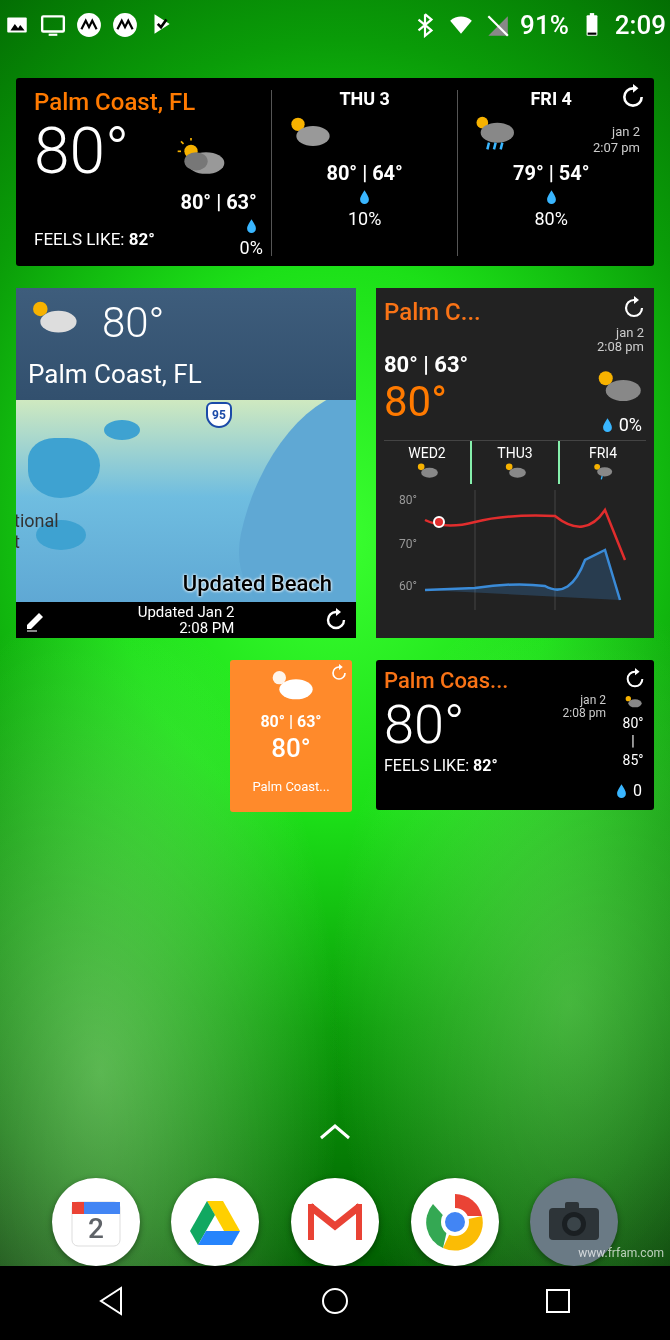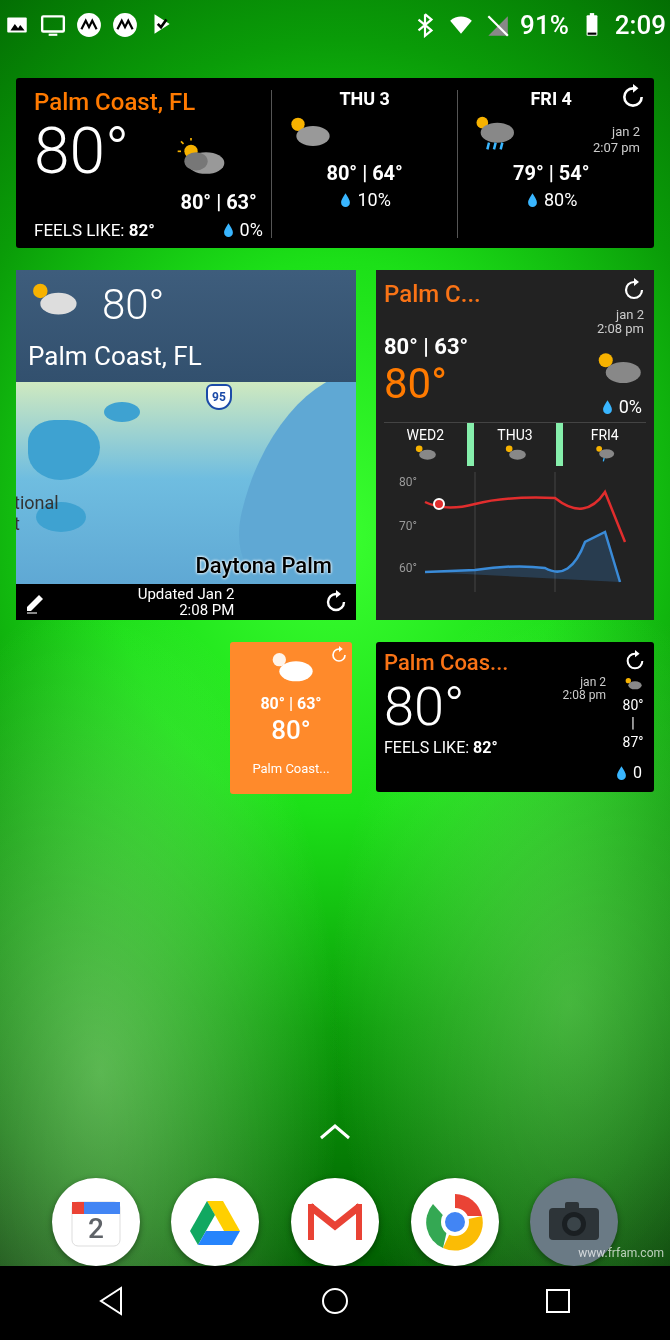--- a/index.html
+++ b/index.html
@@ -42,21 +42,21 @@
     position:relative;
   }
   .w1 .col { flex:1; padding:0 8px; position:relative; }
   .w1 .sep { width:1px; background:#555; margin:2px 0; }
   .w1 .loc { color:#ff7a00; font-size:24px; font-weight:500; }
   .w1 .big { font-size:64px; line-height:1; margin-top:4px; font-weight:300; }
   .w1 .feels { font-size:17px; margin-top:6px; }
   .w1 .feels b { font-weight:700; }
   .w1 .dayname { font-size:18px; text-align:center; margin-bottom:2px;font-weight:bold; }
   .w1 .hi-lo { font-size:20px; text-align:center; margin-top:6px; font-weight:700; }
-  .w1 .precip { font-size:18px; text-align:center; display:flex; align-items:center; gap:4px; justify-content:center; margin-top:4px; }
+  .w1 .precip { font-size:18px; text-align:center; display:flex; align-items:center; gap:4px; justify-content:center; margin-top:4px;flex-direction:column; }
   .w1 .smallupd { font-size:13px; color:#ccc; text-align:right; line-height:1.2; position:absolute; top:0; right:4px; }
   .refresh { width:26px; height:26px; fill:#fff; position:absolute; top:6px; right:8px; }
   .drop { width:15px; height:15px; fill:#39b6ff; }
   .cond-icon { display:block; margin:2px auto; }
   .cond-icon svg { width:56px; height:40px; }
 
   
   .row2 { display:flex; gap:20px; margin-top:22px; }
   .colL { width:340px; display:flex; flex-direction:column; gap:22px; }
   .colR { flex:1; display:flex; flex-direction:column; gap:22px; }
@@ -91,21 +91,21 @@
   .w4 { background:#222; color:#fff; width:100%; height:350px; padding:10px 8px; position:relative; }
   .w4 .loc { color:#f97316; font-size:24px; font-weight:500; }
   .w4 .upd { color:#ccc; font-size:13px; position:absolute; top:38px; right:10px; text-align:right; line-height:1.1;}
   .w4 .ref { position:absolute; top:8px; right:8px; width:24px; height:24px; fill:#fff;}
   .w4 .main { display:flex; align-items:center; gap:8px; margin-top:26px; }
   .w4 .main .hl { font-size:22px; font-weight:700; }
   .w4 .main .bt { font-size:42px; font-weight:400; color:#ff7a00; }
   .w4 .main .ci { margin-left:auto; }
   .w4 .precip { position:absolute; top:126px; right:12px; font-size:18px; display:flex; gap:4px; align-items:center;}
   .w4 .days { display:flex; border-top:1px solid #444; margin-top:14px; }
-  .w4 .days .d { flex:1; text-align:center; font-size:14px; padding-top:4px; border-right:7px solid #86efac; }
+  .w4 .days .d { flex:1; text-align:center; font-size:14px; padding-top:4px; border-right:2px solid #86efac; }
   .w4 .days .d:last-child{border-right:none;}
   .w4 .chart { margin-top:6px; position:relative; height:120px; background:#222;}
   
   
   .w5 { background:#000; color:#fff; width:100%; height:150px; border-radius:3px; padding:8px; position:relative; }
   .w5 .loc { color:#f97316; font-size:22px; font-weight:500; white-space:nowrap; overflow:hidden; text-overflow:ellipsis; max-width:170px;}
   .w5 .ref { position:absolute; top:8px; right:8px; width:22px; height:22px; fill:#fff;}
   .w5 .big { font-size:54px; font-weight:300; }
   .w5 .side { position:absolute; top:34px; right:10px; font-size:14px; text-align:center; line-height:1.3; }
   .w5 .upd { position:absolute; top:34px; right:48px; font-size:12px; color:#ccc; text-align:right; line-height:1.1;}
@@ -263,21 +263,21 @@
           <div class="temp">80°</div>
           <div class="loc">Palm Coast, FL</div>
         </div>
         <div class="map">
           <div class="lake l1"></div>
             <div class="lake l2"></div>
             <div class="lake l3"></div>
           <div class="coast"></div>
           <div class="hwy">95</div>
           <div class="txt-left"><span>tional</span><br><span>t</span></div>
-          <div class="city">Daytona Palm</div>
+          <div class="city">Updated Beach</div>
         </div>
         <div class="foot">
           <svg viewBox="0 0 24 24">
               <path d="M3 21 L3 17 L15 5 L19 9 L7 21 Z"></path>
               <line x1="3" y1="23" x2="13" y2="23" stroke="#888" stroke-width="2"></line>
             </svg>
           <div class="upd">
             <div>Updated Jan 2</div>
             <div>2:08 PM</div>
           </div>
@@ -369,21 +369,21 @@
         <div class="big">80°</div>
         <div class="upd">
             <div>jan 2</div>
             <div>2:08 pm</div>
           </div>
         <div class="side">
           <svg width="22" height="16" viewBox="0 0 64 48">
               <circle cx="18" cy="14" r="8" fill="#f7b200"></circle>
               <ellipse cx="38" cy="28" rx="20" ry="12" fill="#888"></ellipse>
             </svg>
-          <div>80°</div><div>|</div><div>87°</div>
+          <div>80°</div><div>|</div><div>85°</div>
         </div>
         <div class="feels"><span>FEELS LIKE:</span> <b>82°</b></div>
         <div class="pr">
             <svg class="drop" viewBox="0 0 24 24">
               <path d="M12 2 C7 10 5 13 5 17 A7 7 0 0 0 19 17 C19 13 17 10 12 2Z"></path>
             </svg>
             <span>0</span>
           </div>
       </div>
     </div>

